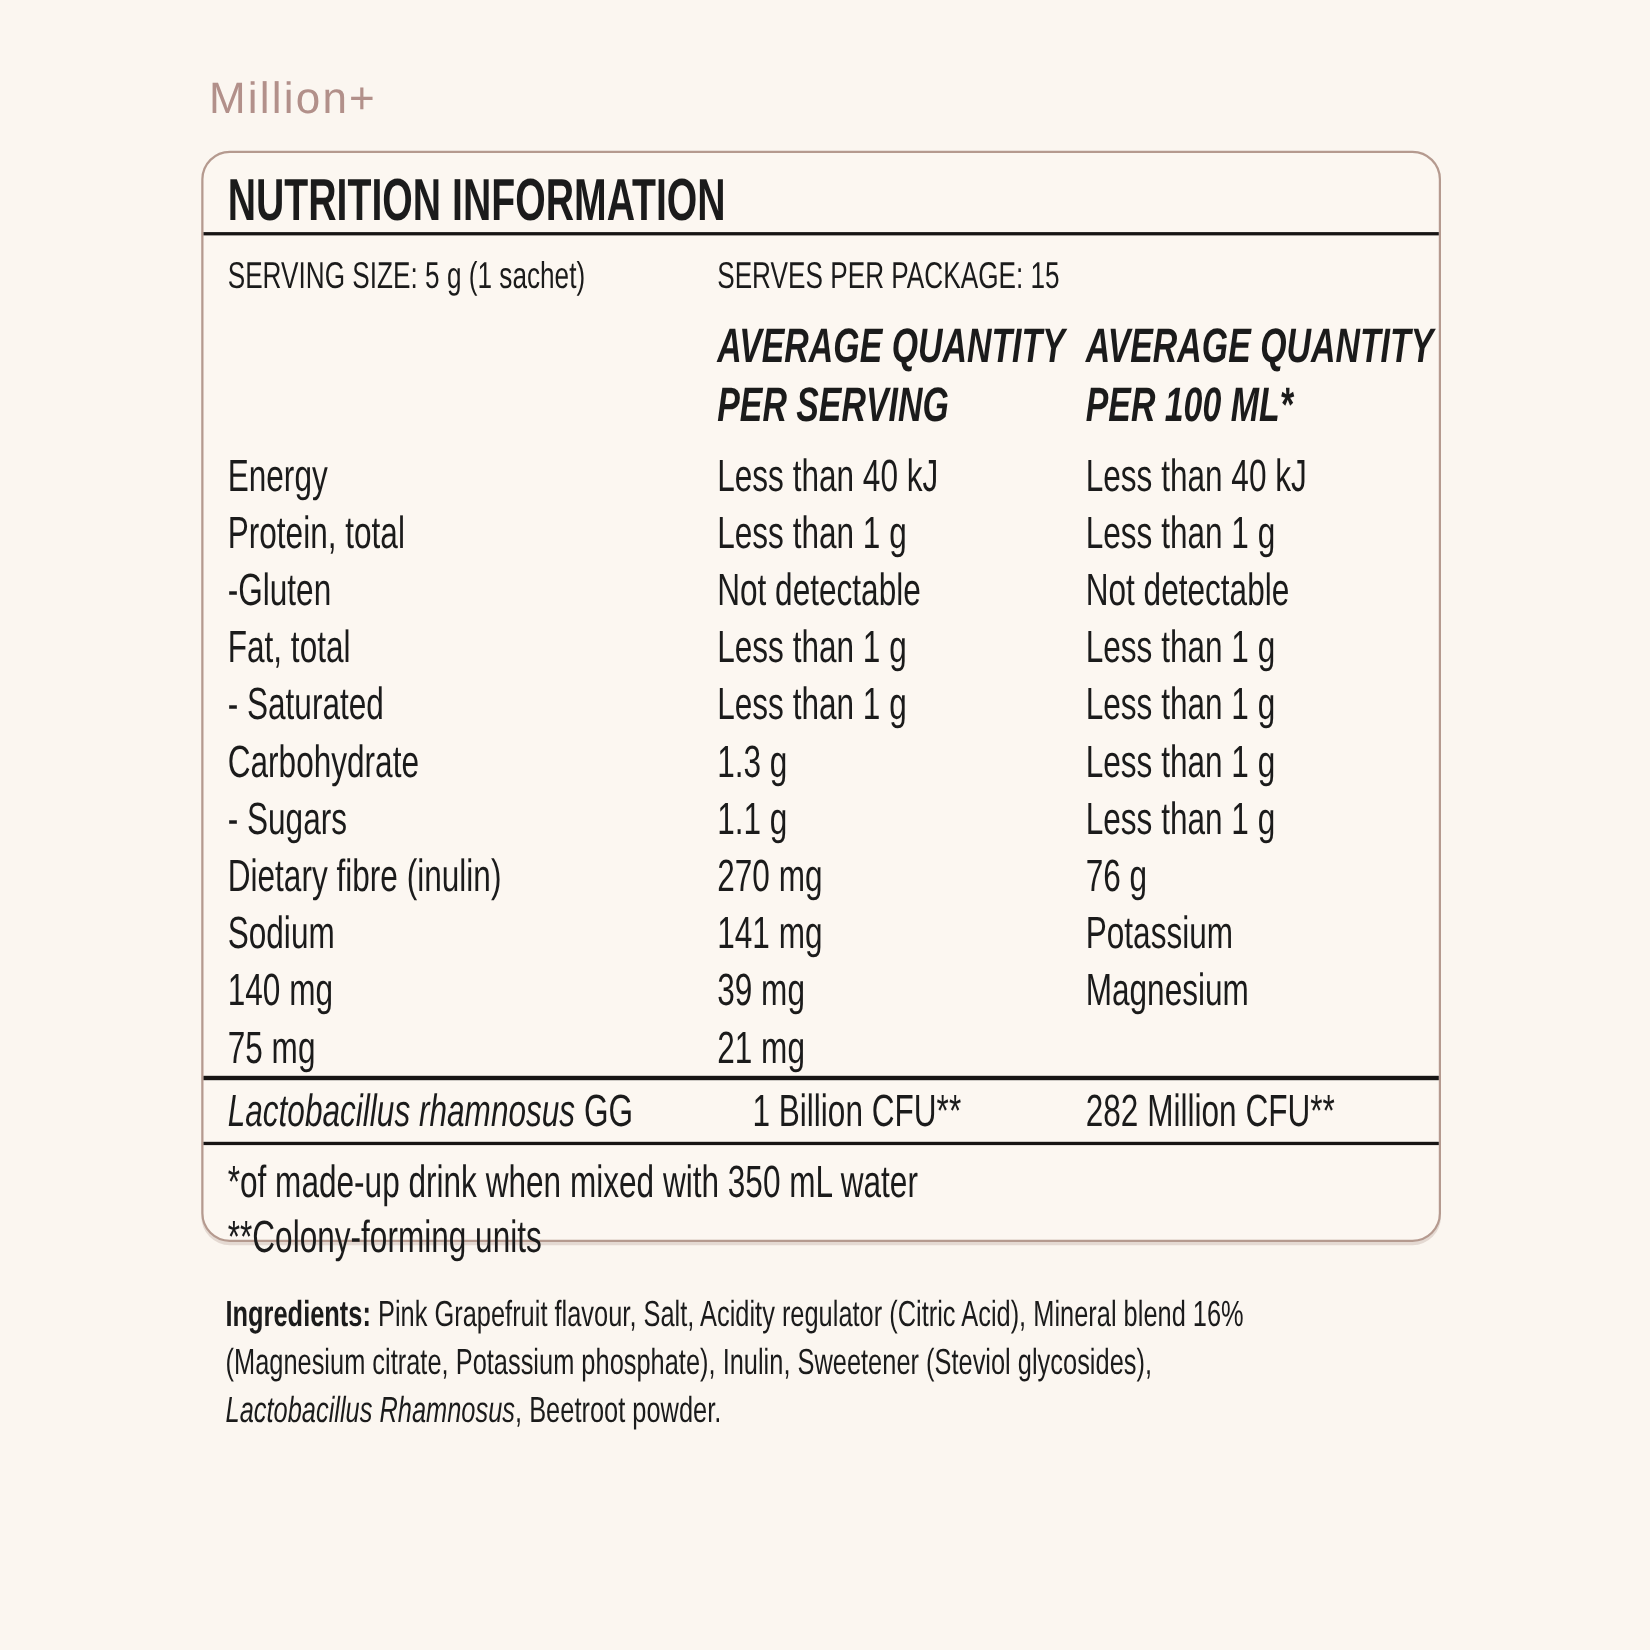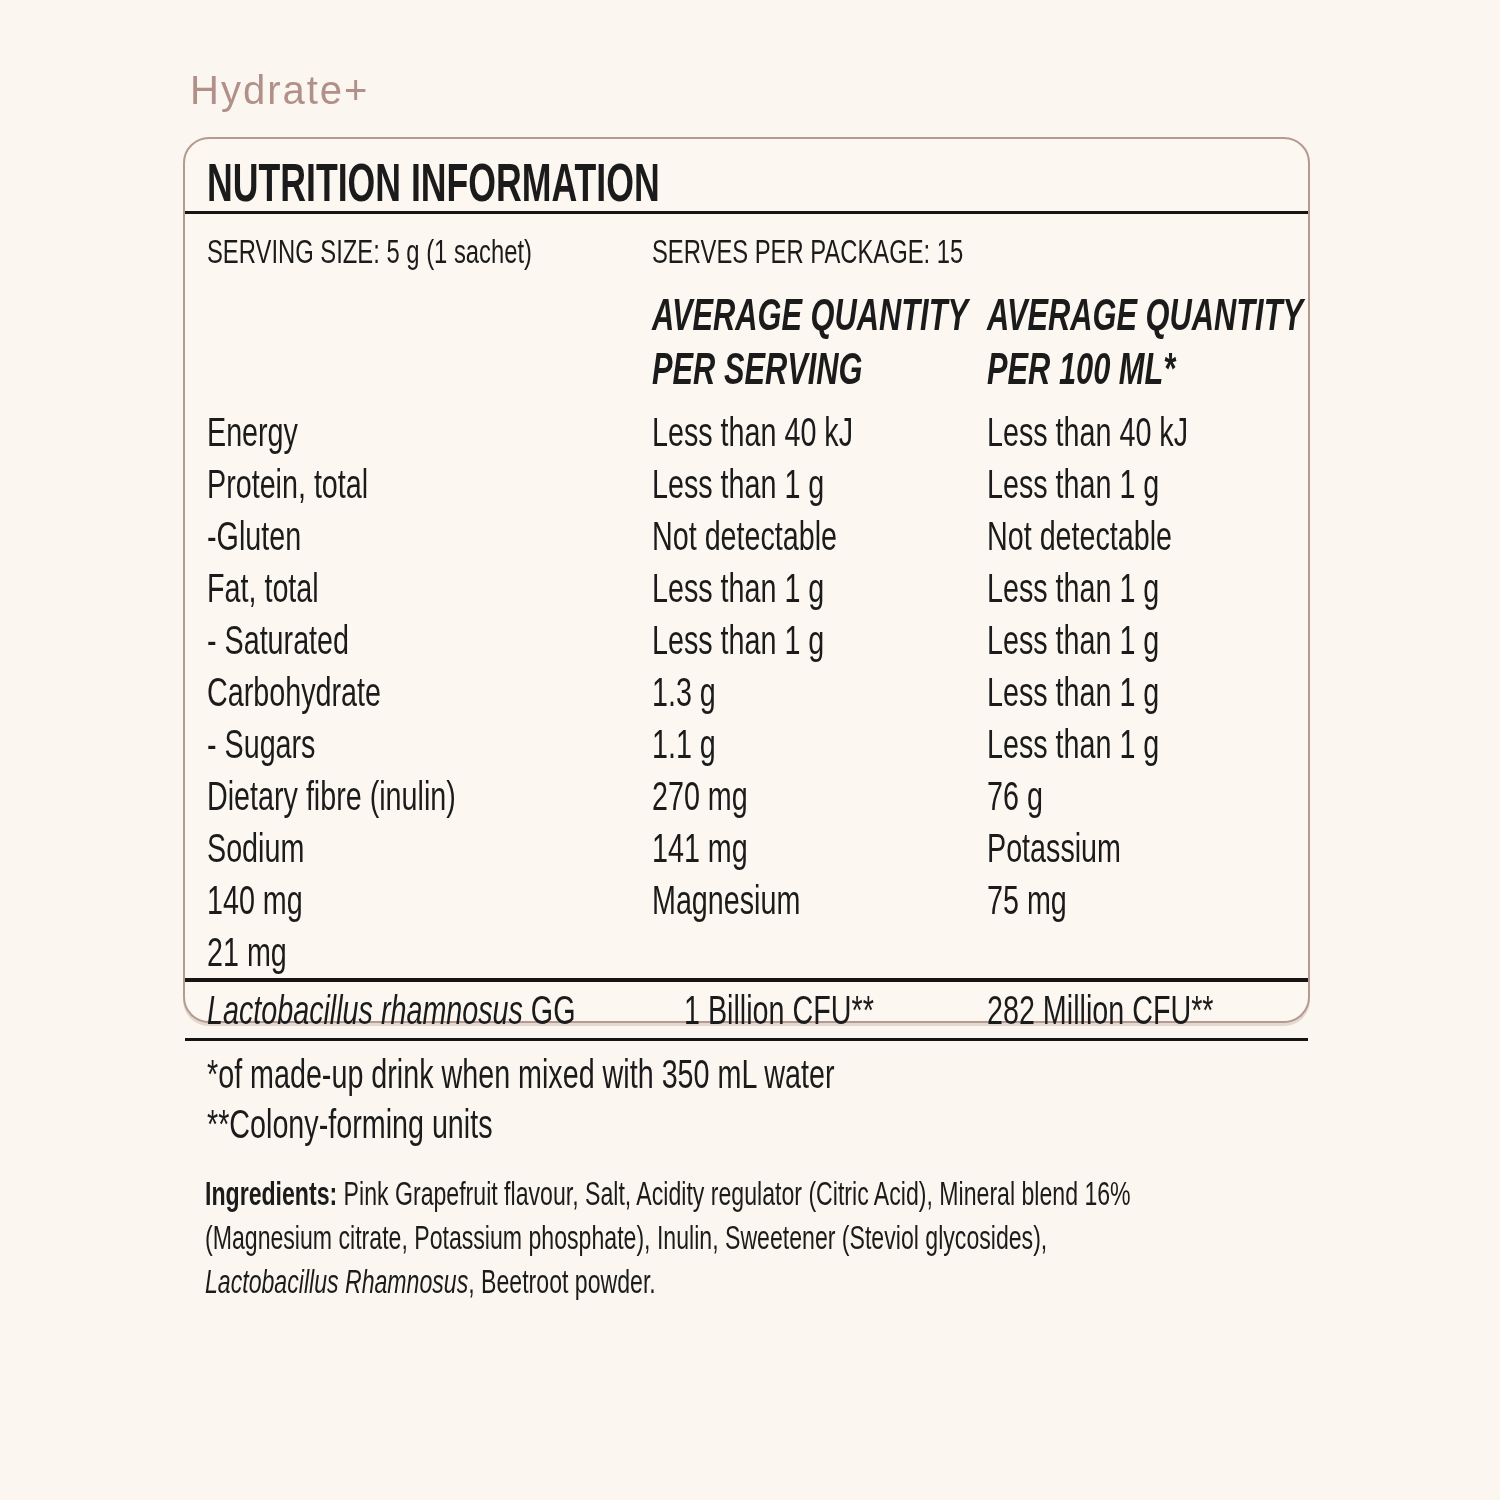--- a/index.html
+++ b/index.html
@@ -36,21 +36,21 @@
     font-weight: 400;
     letter-spacing: 2px;
     color: #b2908a;
   }
 
   .panel {
     position: absolute;
     left: 183px;
     top: 137px;
     width: 1127px;
-    height: 886px;
+    height: 992px;
     box-sizing: border-box;
     background: #fcf7f1;
     border: 2px solid #b59a8f;
     border-radius: 26px;
     padding: 0 22px;
     box-shadow: 0 3px 0 rgba(160, 130, 118, 0.25);
   }
 
   .panel-header {
     padding-top: 14px;
@@ -121,21 +121,21 @@
     line-height: 44px;
   }
 
   i { font-style: italic; }
   b { font-weight: 700; }
 </style>
 </head>
 <body>
 
 <div class="product-title">
-  <span>Hydrate+</span>
+  <span>Million+</span>
 </div>
 
 <div class="panel">
 
   <div class="panel-header">
     <span class="cond-tight">NUTRITION INFORMATION</span>
   </div>
 
   <div class="rule"></div>
 
@@ -191,20 +191,21 @@
 
     <div class="cell"><span class="cond">Dietary fibre (inulin)</span></div>
     <div class="cell"><span class="cond">270 mg</span></div>
     <div class="cell"><span class="cond">76 g</span></div>
 
     <div class="cell"><span class="cond">Sodium</span></div>
     <div class="cell"><span class="cond">141 mg</span></div>
 
     <div class="cell"><span class="cond">Potassium</span></div>
     <div class="cell"><span class="cond">140 mg</span></div>
+    <div class="cell"><span class="cond">39 mg</span></div>
 
     <div class="cell"><span class="cond">Magnesium</span></div>
     <div class="cell"><span class="cond">75 mg</span></div>
     <div class="cell"><span class="cond">21 mg</span></div>
   </div>
 
   <div class="rule rule-thick"></div>
 
   <div class="grid probiotic-row">
     <div class="cell">

